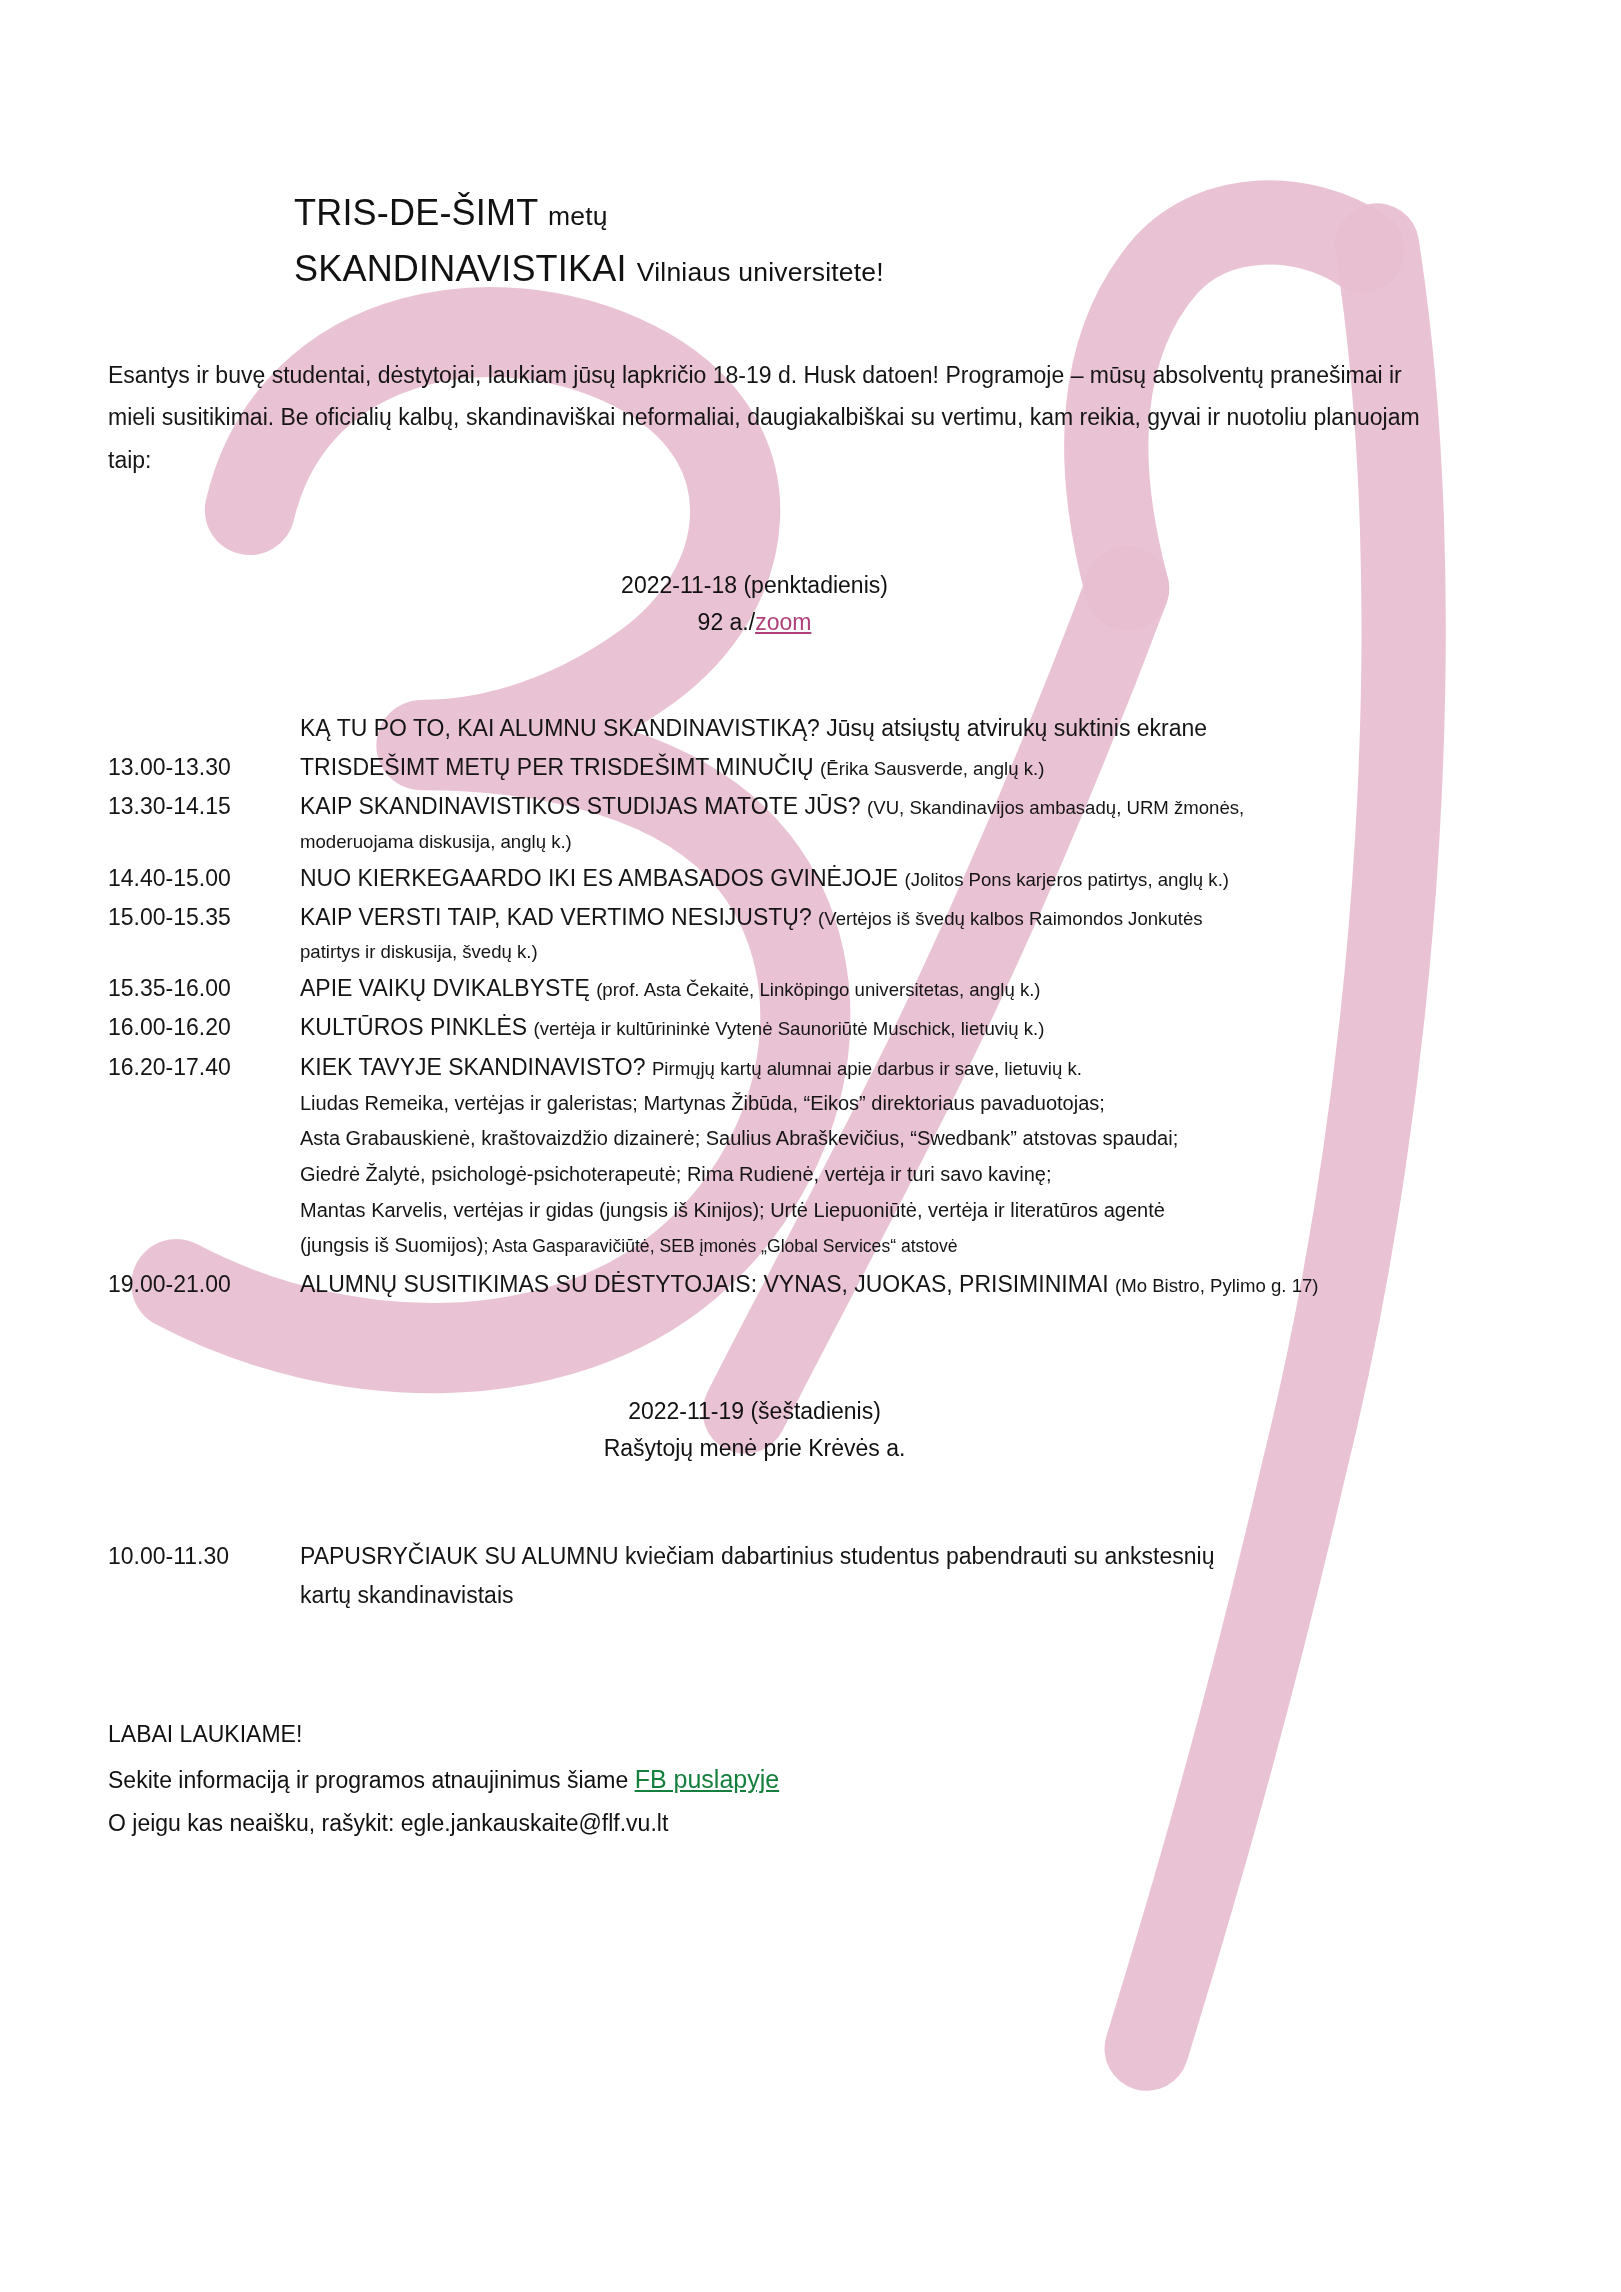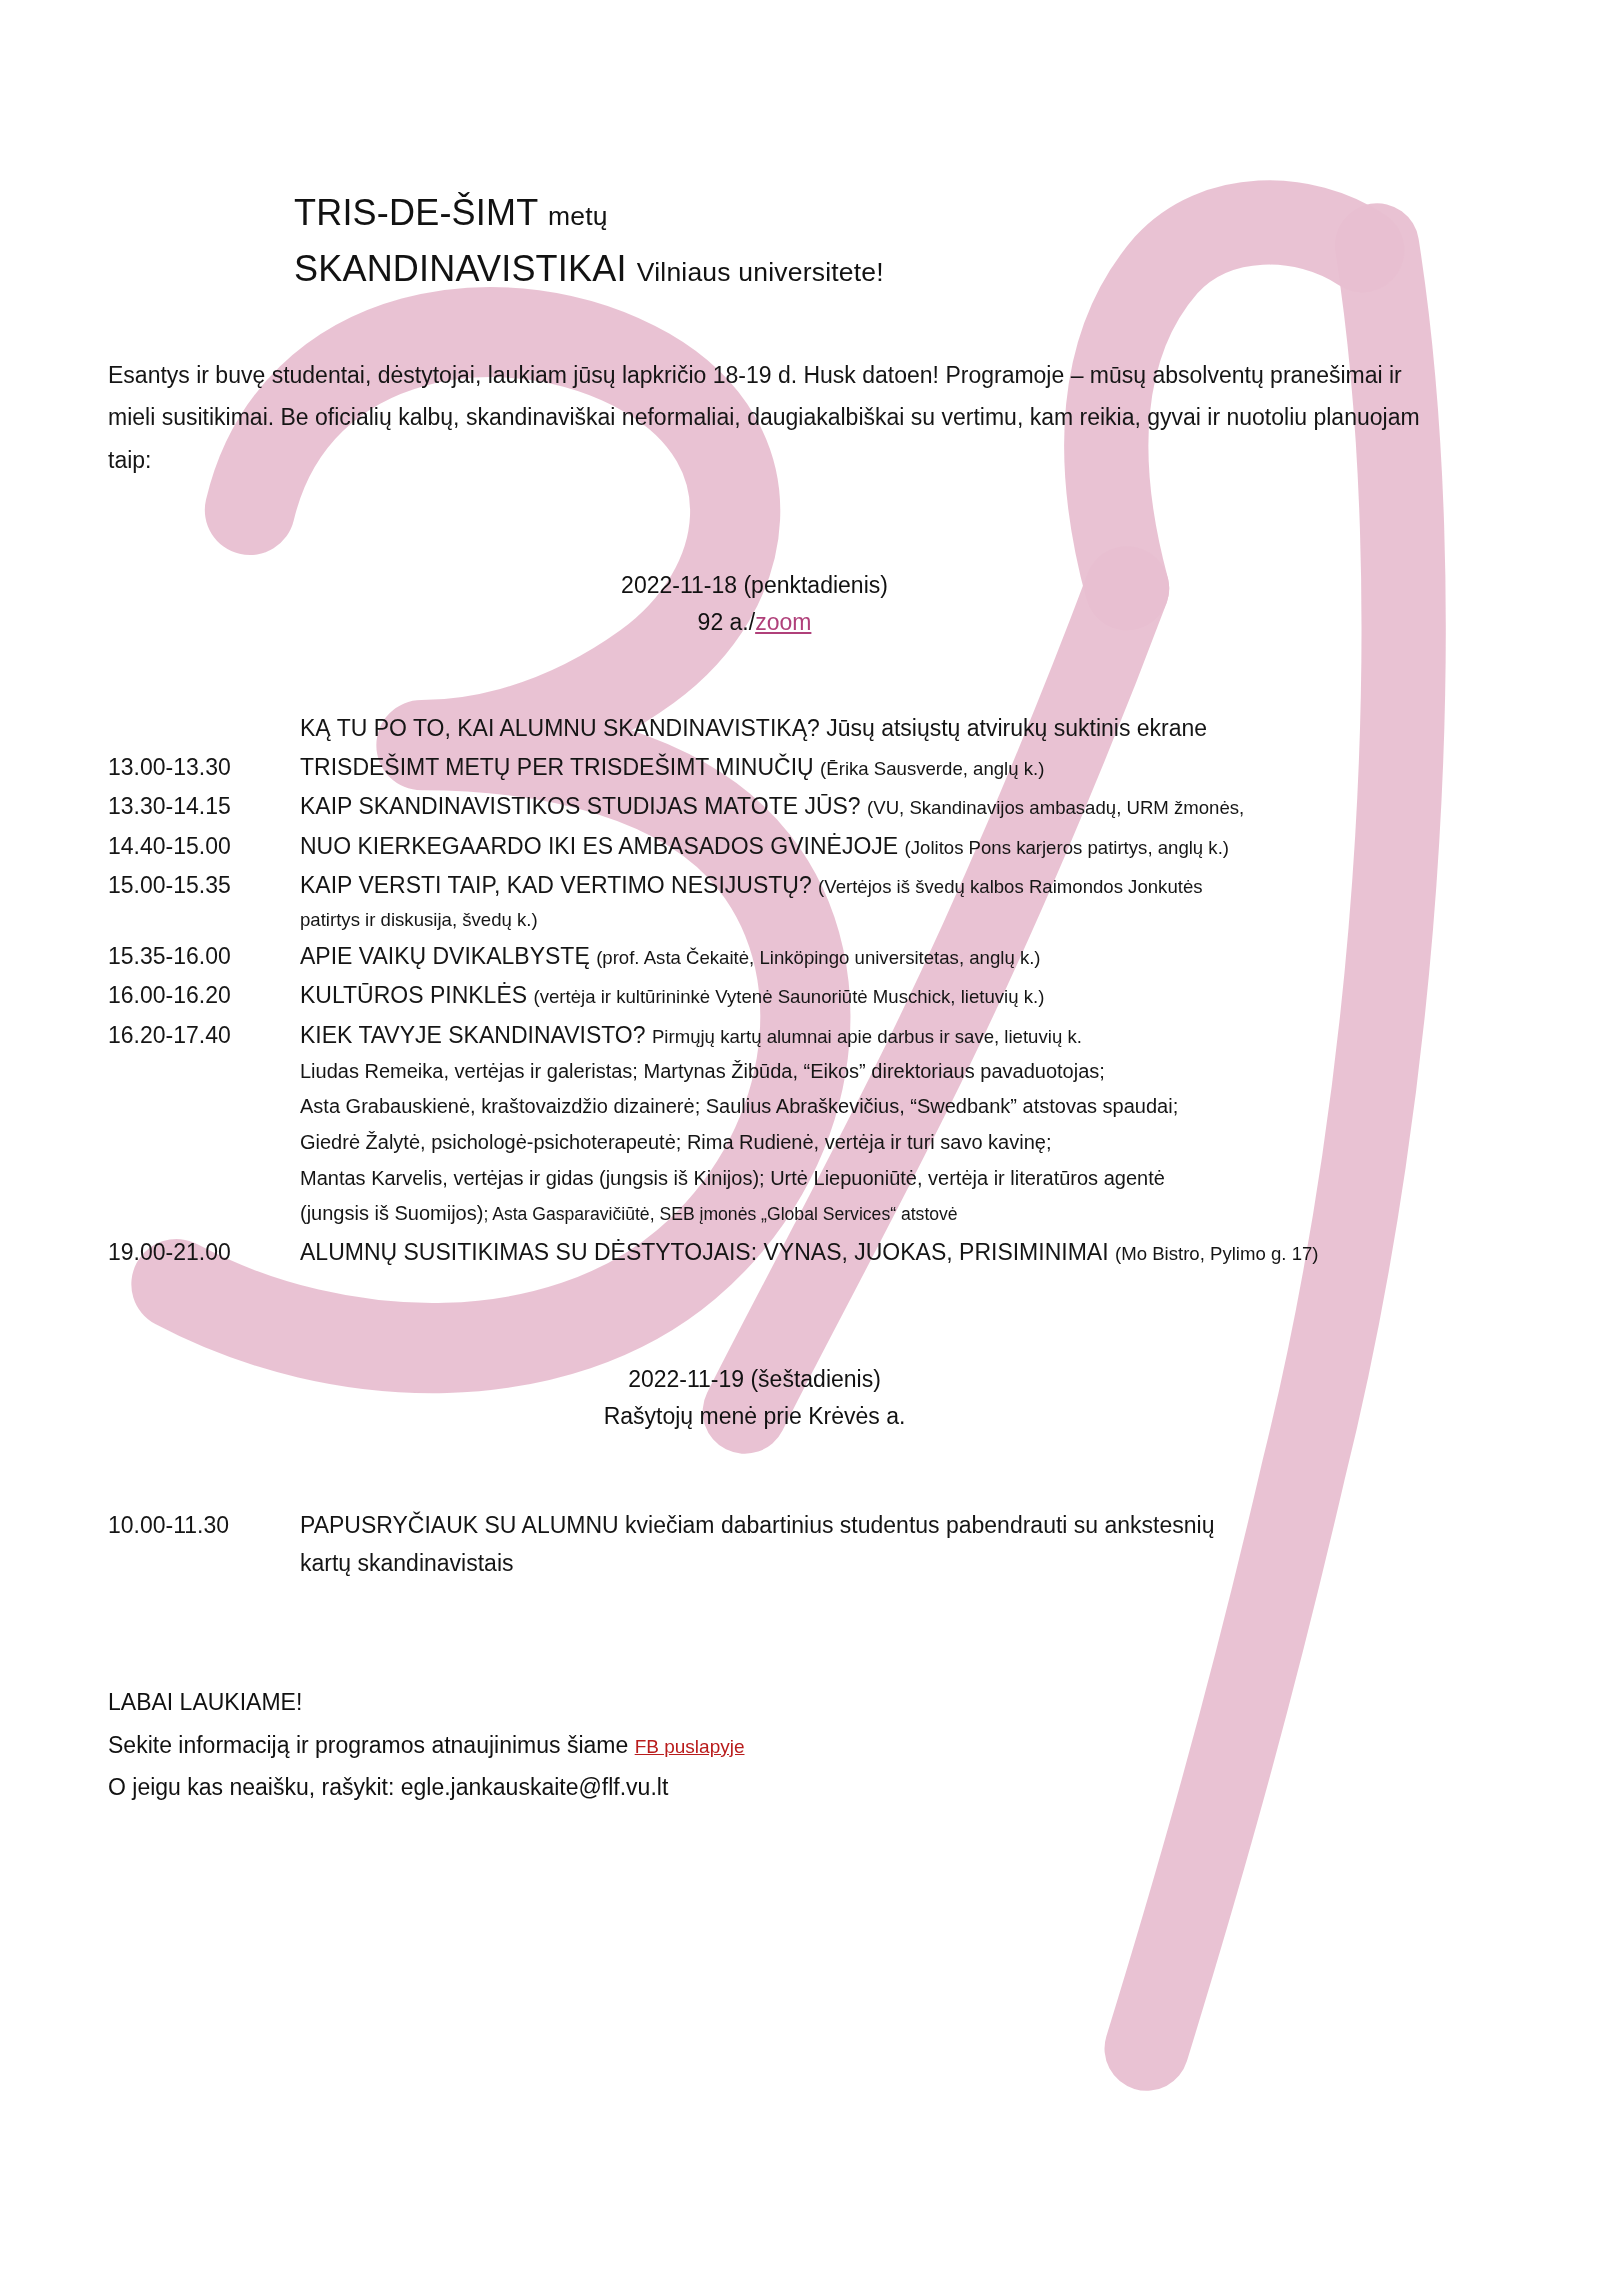--- a/index.html
+++ b/index.html
@@ -111,23 +111,23 @@
   }
 
   .sched2 { margin-top: 71px; }
 
   .footer {
     margin-top: 98px;
     font-size: 23px;
     line-height: 1.85;
   }
   .footer a.fb {
-    color: #b91c1c;
+    color: #15803d;
     text-decoration: underline;
-    font-size: 19px;
+    font-size: 25px;
   }
 </style>
 </head>
 <body>
 
 <div class="deco-wrap">
   <svg width="1621" height="2293" viewBox="0 0 1654 2339" xmlns="http://www.w3.org/2000/svg" aria-hidden="true">
     <g fill="none" stroke="#e8bfd1" stroke-linecap="round" stroke-linejoin="round">
 
       <path d="M255 520 C300 330 520 300 660 380 C790 455 770 600 660 680 C560 752 470 760 430 760
@@ -178,20 +178,21 @@
           <span>TRISDEŠIMT METŲ PER TRISDEŠIMT MINUČIŲ</span>
           <span class="paren">(Ērika Sausverde, anglų k.)</span>
         </div>
       </div>
 
       <div class="row">
         <div class="time">13.30-14.15</div>
         <div class="desc">
           <span>KAIP SKANDINAVISTIKOS STUDIJAS MATOTE JŪS?</span>
           <span class="paren">(VU, Skandinavijos ambasadų, URM žmonės,</span>
+          <span class="cont">moderuojama diskusija, anglų k.)</span>
         </div>
       </div>
 
 
       <div class="row">
         <div class="time">14.40-15.00</div>
         <div class="desc">
           <span>NUO KIERKEGAARDO IKI ES AMBASADOS GVINĖJOJE</span>
           <span class="paren">(Jolitos Pons karjeros patirtys, anglų k.)</span>
         </div>

